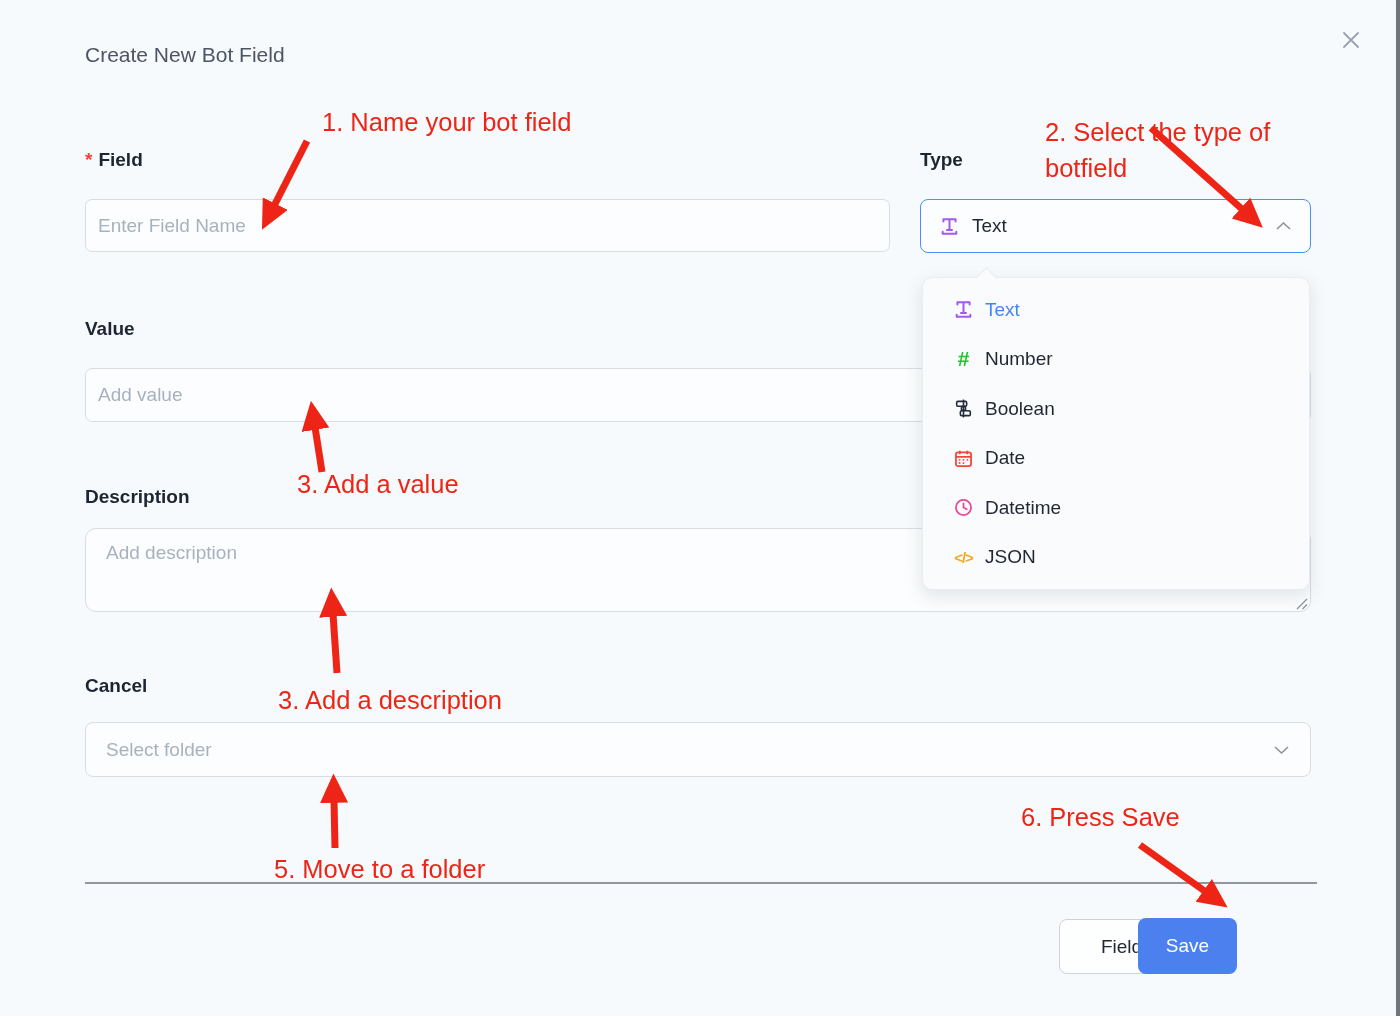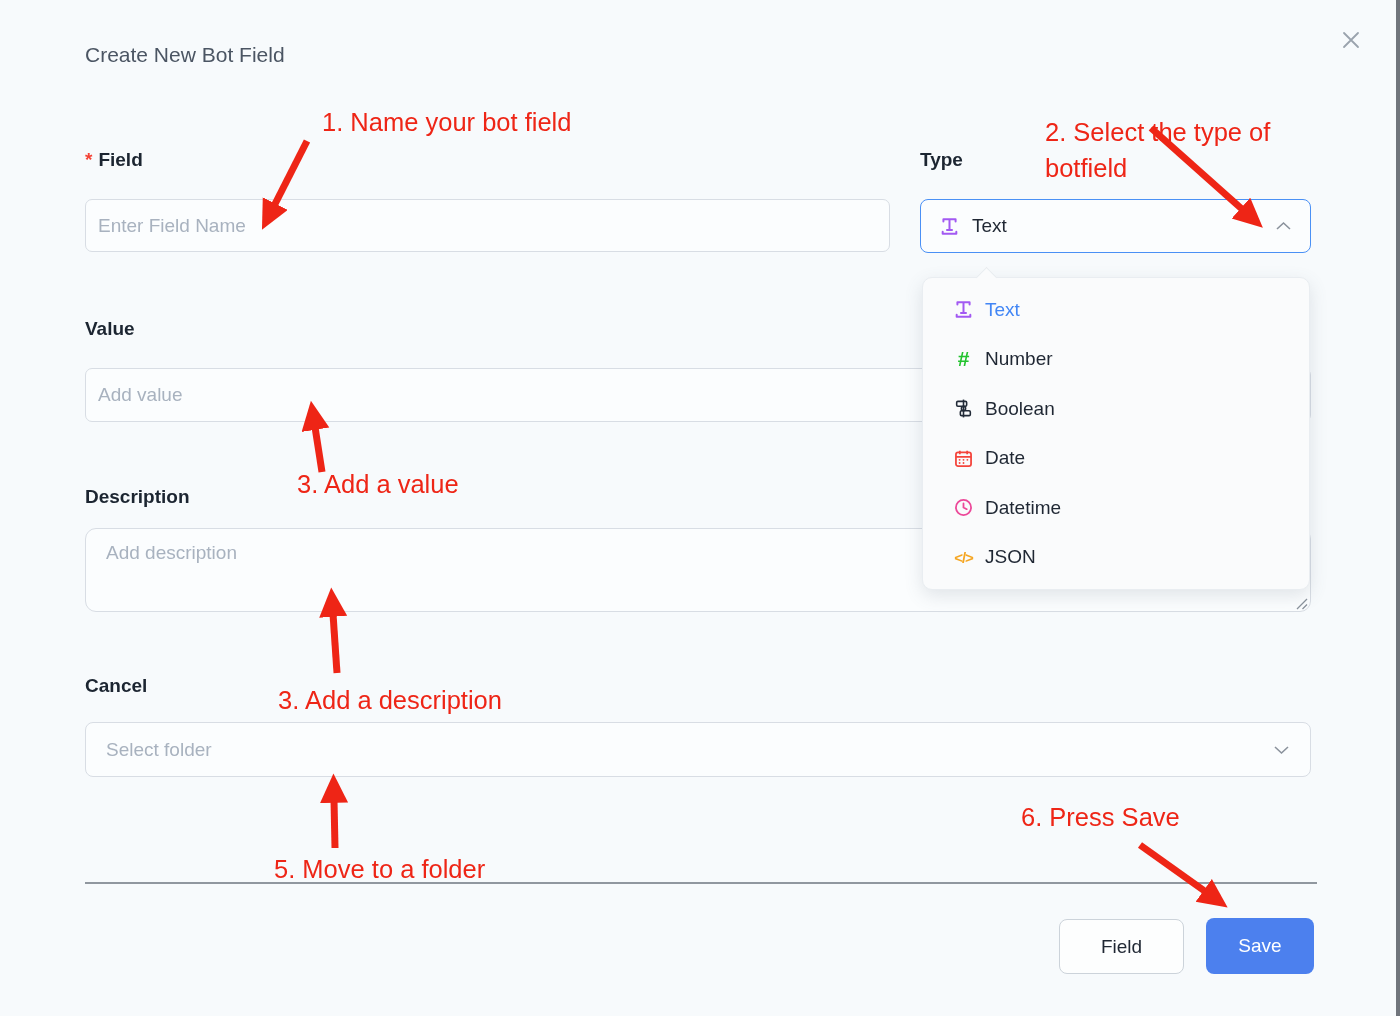--- a/index.html
+++ b/index.html
@@ -48,21 +48,21 @@
     z-index:5;box-sizing:border-box;padding-top:7px;}
   .dd-item{height:49.5px;display:flex;align-items:center;padding:0 0 0 30px;cursor:pointer;}
   .dd-item .dd-label{margin-left:11px;font-size:19px;color:#1f2733;}
   .dd-item .dd-label.selected{color:#4286f5;font-weight:500;}
 
   .divider{position:absolute;left:85px;top:882px;width:1232px;height:2px;background:#90979f;}
 
   .btn{position:absolute;box-sizing:border-box;border-radius:8px;font-family:"Liberation Sans",sans-serif;
     font-size:19px;display:flex;align-items:center;justify-content:center;cursor:pointer;}
   #cancel-btn{left:1059px;top:919px;width:125px;height:55px;background:#fdfefe;border:1px solid #ccd3da;color:#1f2733;}
-  #save-btn{left:1206px;top:918px;width:108px;height:56px;background:#4c80ee;border:none;color:#ffffff;}
+  #save-btn{left:1138px;top:918px;width:99px;height:56px;background:#4c80ee;border:none;color:#ffffff;}
 
   
   .anno{position:absolute;color:#ee2516;font-size:25.5px;line-height:36px;z-index:8;}
   #anno-1{left:322px;top:104px;}
   #anno-2{left:1045px;top:74px;width:300px;margin-top:40px;}
   #anno-3{left:297px;top:466px;}
   #anno-4{left:278px;top:682px;}
   #anno-5{left:274px;top:851px;}
   #anno-6{left:1021px;top:799px;}
   .arrows{position:absolute;left:0;top:0;z-index:7;pointer-events:none;}

